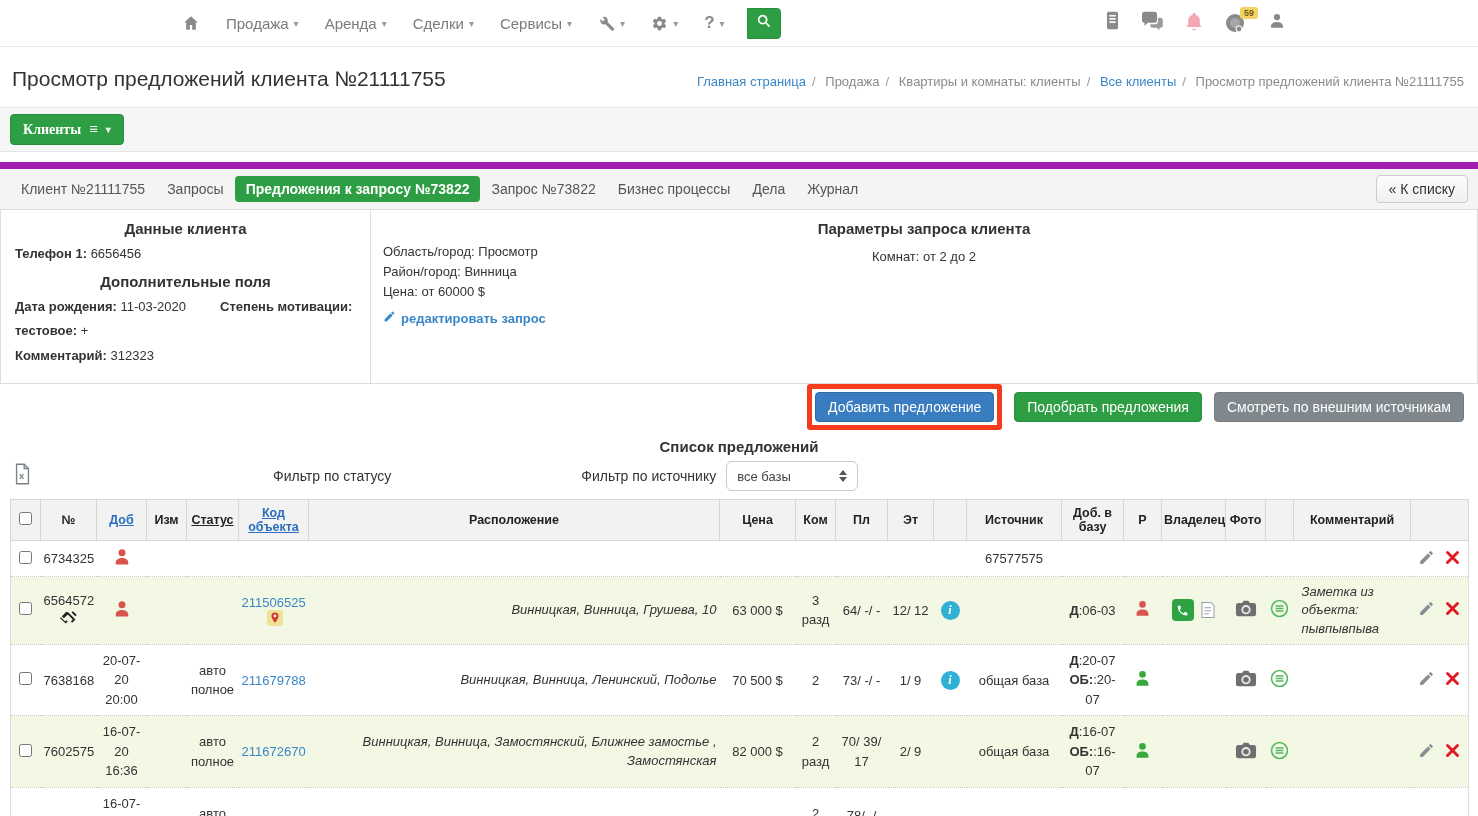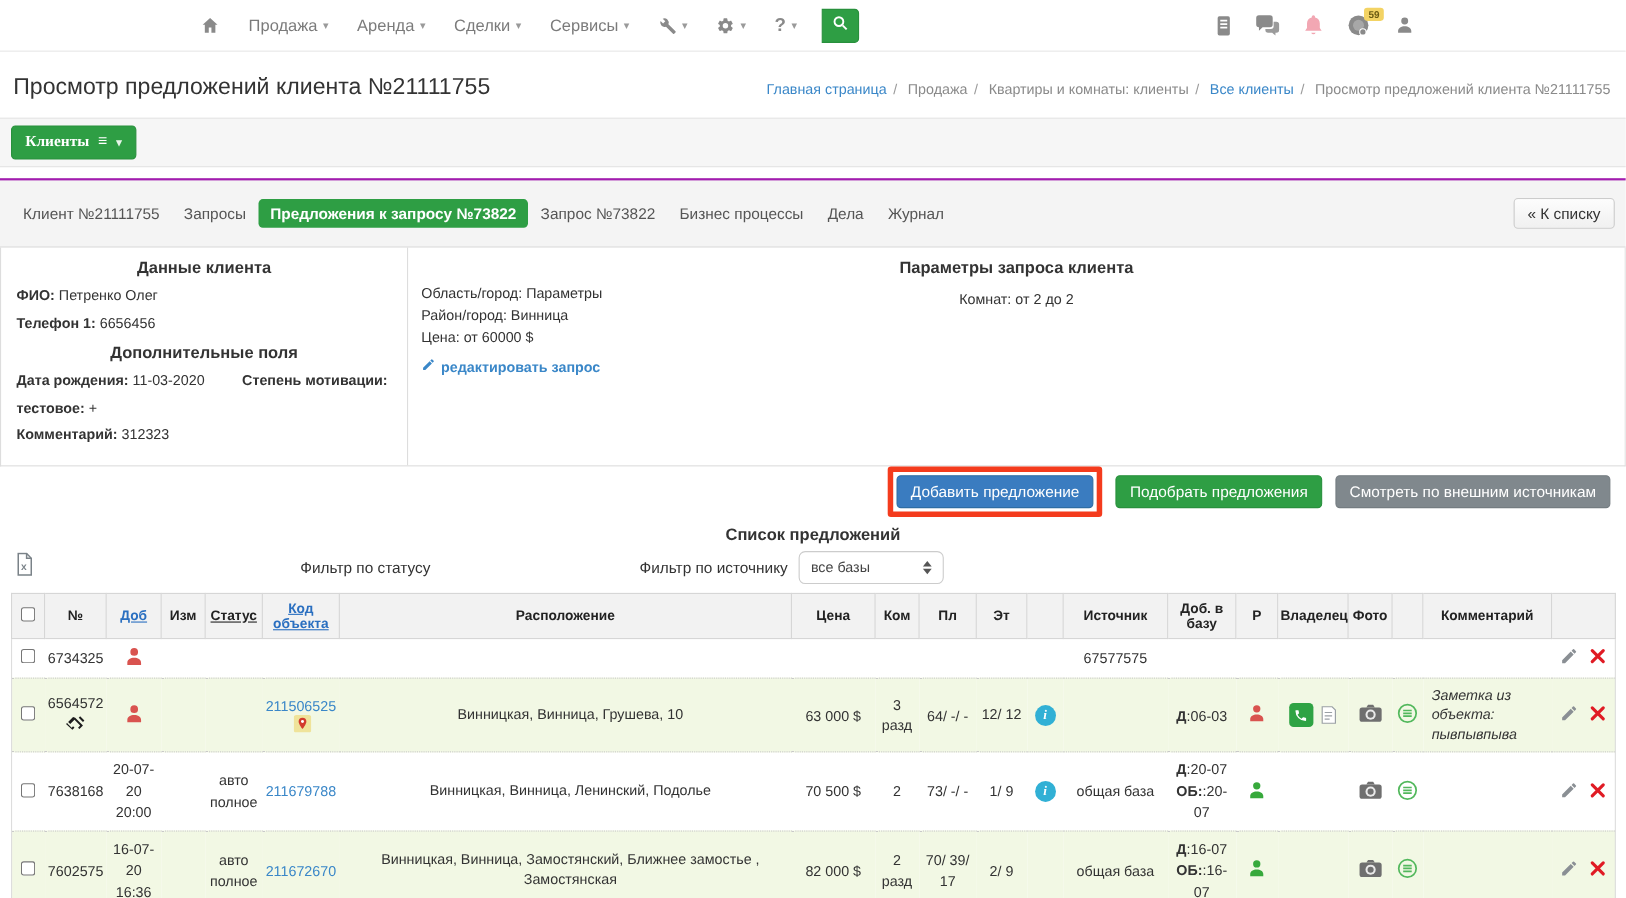--- a/index.html
+++ b/index.html
@@ -9,40 +9,40 @@
   .topnav { height: 47px; display: flex; align-items: center; border-bottom: 1px solid #e7e7e7; background: #fff; padding: 0 14px; }
   .nav-menu { display: flex; align-items: center; gap: 26px; margin-left: 168px; }
   .nav-item { display: flex; align-items: center; gap: 5px; color: #7b7b7b; font-size: 15px; cursor: pointer; }
   .nav-item svg { display:block; }
   .caret { font-size: 10px; color: #9a9a9a; }
   .nav-q { font-size: 17px; font-weight: bold; color: #8a8a8a; }
   .searchbox { display: flex; margin-left: 22px; }
   .searchbox input { width: 158px; height: 31px; border: 1px solid #ccc; border-right: none; border-radius: 4px 0 0 4px; padding: 0 9px; font-size: 14px; color:#555; outline: none; font-family: "Liberation Sans", sans-serif; }
   .searchbox input::placeholder { color: #9b9b9b; }
   .search-btn { width: 34px; height: 31px; background: #2e9e44; border: 1px solid #28903c; border-radius: 0 4px 4px 0; display:flex; align-items:center; justify-content:center; cursor:pointer; }
-  .nav-right { margin-left: auto; display: flex; align-items: center; gap: 20px; margin-right: 178px; }
+  .nav-right { margin-left: auto; display: flex; align-items: flex-start; gap: 20px; margin-right: 178px; }
   .nav-right .icon-btn { position: relative; cursor: pointer; display:flex; align-items:center; }
   .mini-badge { position: absolute; top: -4px; right: -10px; background: #f3d364; color: #6b5b13; font-size: 9px; font-weight: bold; padding: 1px 4px; border-radius: 3px; }
 
   
   .page-head { display: flex; justify-content: space-between; align-items: baseline; padding: 20px 14px 16px 12px; }
   .page-title { font-size: 21px; font-weight: normal; color: #333; }
   .breadcrumb { font-size: 13px; color: #8a8a8a; white-space: nowrap; }
   .crumb { color: #8a8a8a; }
   .crumb.link { color: #3a87c8; cursor: pointer; }
   .crumb-sep { margin: 0 6px; color: #9a9a9a; }
 
   
   .clients-bar { background: #f6f6f6; border-top: 1px solid #e5e5e5; border-bottom: 1px solid #e5e5e5; padding: 6px 10px; font-family: Liberation Serif, serif; }
   .btn-clients { display: inline-flex; align-items: center; gap: 8px; background: #2e9e44; color: #fff; border: 1px solid #28903c; border-radius: 4px; font-size: 14px; font-weight: bold; padding: 6px 12px; cursor: pointer; }
   .btn-clients .ham { font-size: 15px; font-weight: bold; }
   .btn-clients .caret { color: #e8f5ea; }
 
   
-  .tabs-bar { margin-top: 10px; background: #f4f4f4; border-top: 2px solid #a21caf; border-bottom: 1px solid #ddd; padding: 16px 10px; display: flex; align-items: center; }
+  .tabs-bar { margin-top: 10px; background: #f4f4f4; border-top: 7px solid #a21caf; border-bottom: 1px solid #ddd; padding: 6px 10px; display: flex; align-items: center; }
   .tab { font-size: 14px; color: #555; padding: 5px 11px; cursor: pointer; white-space: nowrap; }
   .tab.active { background: #2e9e44; color: #fff; font-weight: bold; border-radius: 4px; }
   .btn-backlist { margin-left: auto; background: linear-gradient(#fdfdfd,#f0f0f0); border: 1px solid #ccc; border-radius: 4px; font-size: 14px; color: #333; padding: 5px 12px; cursor: pointer; font-family:"Liberation Sans",sans-serif; }
 
   
   .info-panel { border: 1px solid #ddd; border-top: none; display: flex; min-height: 158px; }
   .client-col { width: 370px; border-right: 1px solid #ddd; padding: 10px 14px 12px; font-size: 13px; }
   .panel-h { text-align: center; font-size: 15px; font-weight: bold; margin-bottom: 8px; }
   .kv-line { margin-bottom: 7px; line-height: 1.35; }
   .kv-line b { font-weight: bold; }
@@ -76,21 +76,21 @@
   .updown .dn { border-top: 5px solid #555; }
   .xls { margin-right: 0; cursor: pointer; }
 
   
   table.offers { border-collapse: collapse; margin: 0 10px; width: 1458px; table-layout: fixed; border: 1px solid #ddd; }
   .offers th { background: #f2f2f2; border: 1px solid #d6d6d6; font-size: 12.5px; font-weight: bold; padding: 6px 2px; text-align: center; color: #222; }
   .offers th.link { color: #2a6fc0; text-decoration: underline; cursor: pointer; }
   .offers th.und { text-decoration: underline; }
   .offers td { border-bottom: 1px dotted #c9c9c9; font-size: 13px; text-align: center; vertical-align: middle; padding: 6px 3px; }
   tr.green td { background: #f2f8e4; }
-  td.loc { text-align: center; padding-left: 12px; line-height: 1.45; }
+  td.loc { text-align: right; padding-left: 12px; line-height: 1.45; font-style: italic; }
   td.cmnt { text-align: left; padding-left: 8px; font-style: italic; line-height: 1.4; }
   .code-link { color: #3a87c8; font-size: 13px; cursor: pointer; }
   .code-link.lg { font-size: 13px; }
   .cell-stack { line-height: 1.5; }
   .addb b { font-weight: bold; }
   .info-ico { display: inline-flex; width: 19px; height: 19px; border-radius: 50%; background: #31b0d5; color: #fff; font-size: 12px; font-weight: bold; align-items: center; justify-content: center; font-style: italic; font-family: "Liberation Serif", serif; cursor: pointer; }
   .list-ico { display: inline-flex; cursor: pointer; }
   .phone-tile { display: inline-flex; width: 22px; height: 22px; background: #2fa344; border-radius: 4px; align-items: center; justify-content: center; cursor: pointer; }
   .owner-icons { display: inline-flex; gap: 6px; align-items: center; }
   .act-icons { display: inline-flex; gap: 10px; align-items: center; }
@@ -217,35 +217,34 @@
   <span class="tab">Запрос №73822</span>
   <span class="tab">Бизнес процессы</span>
   <span class="tab">Дела</span>
   <span class="tab">Журнал</span>
   <button class="btn-backlist">« К списку</button>
 </div>
 
 <div class="info-panel">
   <div class="client-col">
     <div class="panel-h">Данные клиента</div>
-    <div class="kv-line"><b>ФИО:</b> <span>Петренко Олег</span></div>
     <div class="kv-line"><b>Телефон 1:</b> <span>6656456</span></div>
     <div class="panel-h extra-h">Дополнительные поля</div>
     <div class="kv-line kv-row">
       <span><b>Дата рождения:</b> <span>11-03-2020</span></span>
       <b>Степень мотивации:</b>
     </div>
     <div class="kv-line"><b>тестовое:</b> <span>+</span></div>
     <div class="kv-line"><b>Комментарий:</b> <span>312323</span></div>
   </div>
   <div class="request-col">
     <div class="panel-h">Параметры запроса клиента</div>
     <div class="req-center">Комнат: от 2 до 2</div>
     <div class="req-left">
-      <div>Область/город: Параметры</div>
+      <div>Область/город: Просмотр</div>
       <div>Район/город: Винница</div>
       <div>Цена: от 60000 $</div>
       <span class="edit-link">
         <span><svg width="13" height="13" viewBox="0 0 24 24" fill="#3a87c8">
               <path d="M3 17.25V21h3.75L17.8 9.94l-3.75-3.75L3 17.25zM20.7 7.04a1 1 0 0 0 0-1.41l-2.34-2.34a1 1 0 0 0-1.41 0l-1.83 1.83 3.75 3.75 1.83-1.83z"></path>
             </svg></span>
         <span>редактировать запрос</span>
       </span>
     </div>
   </div>

